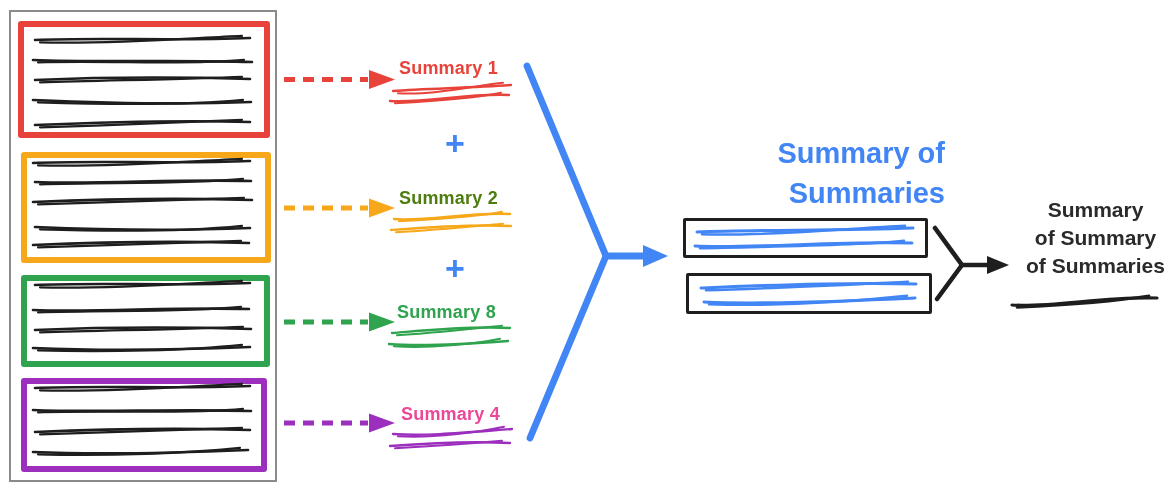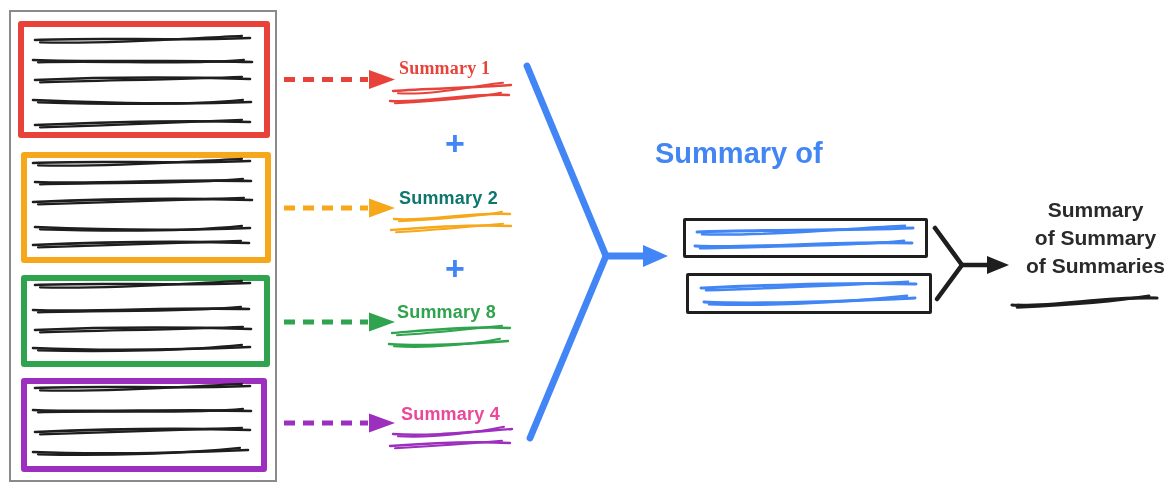--- a/index.html
+++ b/index.html
@@ -11,29 +11,29 @@
   .abs{position:absolute;box-sizing:border-box;}
   
   .outer-frame{left:9px;top:10px;width:268px;height:472px;border:2px solid #8A8A8A;background:#fff;}
   .doc-box{border-style:solid;border-width:6px;border-radius:3px;background:transparent;}
   .doc-red   {left:18px;top:21px; width:252px;height:117px;border-color:#E8433A;}
   .doc-orange{left:21px;top:152px;width:250px;height:111px;border-color:#F7A81A;}
   .doc-green {left:21px;top:275px;width:249px;height:92px; border-color:#2FA34E;}
   .doc-purple{left:21px;top:378px;width:246px;height:94px; border-color:#9C2FBE;}
   
   .s-label{z-index:3;font-size:18px;font-weight:700;letter-spacing:.2px;white-space:nowrap;}
-  .lbl-red   {left:399px;top:58px; color:#E8433A;font-family:Liberation Serif, serif;}
-  .lbl-orange{left:399px;top:188px;color:#0f766e;}
+  .lbl-red   {left:399px;top:58px; color:#E8433A;}
+  .lbl-orange{left:399px;top:188px;color:#4d7c0f;}
   .lbl-green {left:397px;top:302px;color:#2FA34E;}
   .lbl-purple{left:401px;top:404px;color:#ec4899;}
   .plus{z-index:3;width:36px;text-align:center;font-size:34px;font-weight:800;color:#4285F4;line-height:38px;}
   .plus1{left:437px;top:124px;}
   .plus2{left:437px;top:249px;}
   
-  .sos-title{left:655px;top:133px;width:290px;z-index:3;text-align:left;
+  .sos-title{left:655px;top:133px;width:290px;z-index:3;text-align:right;
              color:#4285F4;font-size:29px;font-weight:700;line-height:40px;}
   
   .sum-box{border:3px solid #1F1F1F;border-radius:2px;background:#fff;z-index:1;}
   .sum-box1{left:683px;top:218px;width:245px;height:40px;}
   .sum-box2{left:686px;top:273px;width:246px;height:41px;}
   
   .final-text{left:1013px;top:196px;width:165px;z-index:3;text-align:center;
               color:#2A2A2A;font-size:21px;font-weight:700;line-height:28px;}
 </style>
 </head>
@@ -163,20 +163,21 @@
   <div class="abs s-label lbl-red">Summary 1</div>
   <div class="abs s-label lbl-orange">Summary 2</div>
   <div class="abs s-label lbl-green">Summary 8</div>
   <div class="abs s-label lbl-purple">Summary 4</div>
 
   <div class="abs plus plus1">+</div>
   <div class="abs plus plus2">+</div>
 
   <div class="abs sos-title">
     <div>Summary of</div>
+    <div>Summaries</div>
   </div>
 
   <div class="abs sum-box sum-box1"></div>
   <div class="abs sum-box sum-box2"></div>
 
   <div class="abs final-text">
     <div>Summary</div>
     <div>of Summary</div>
     <div>of Summaries</div>
   </div>

